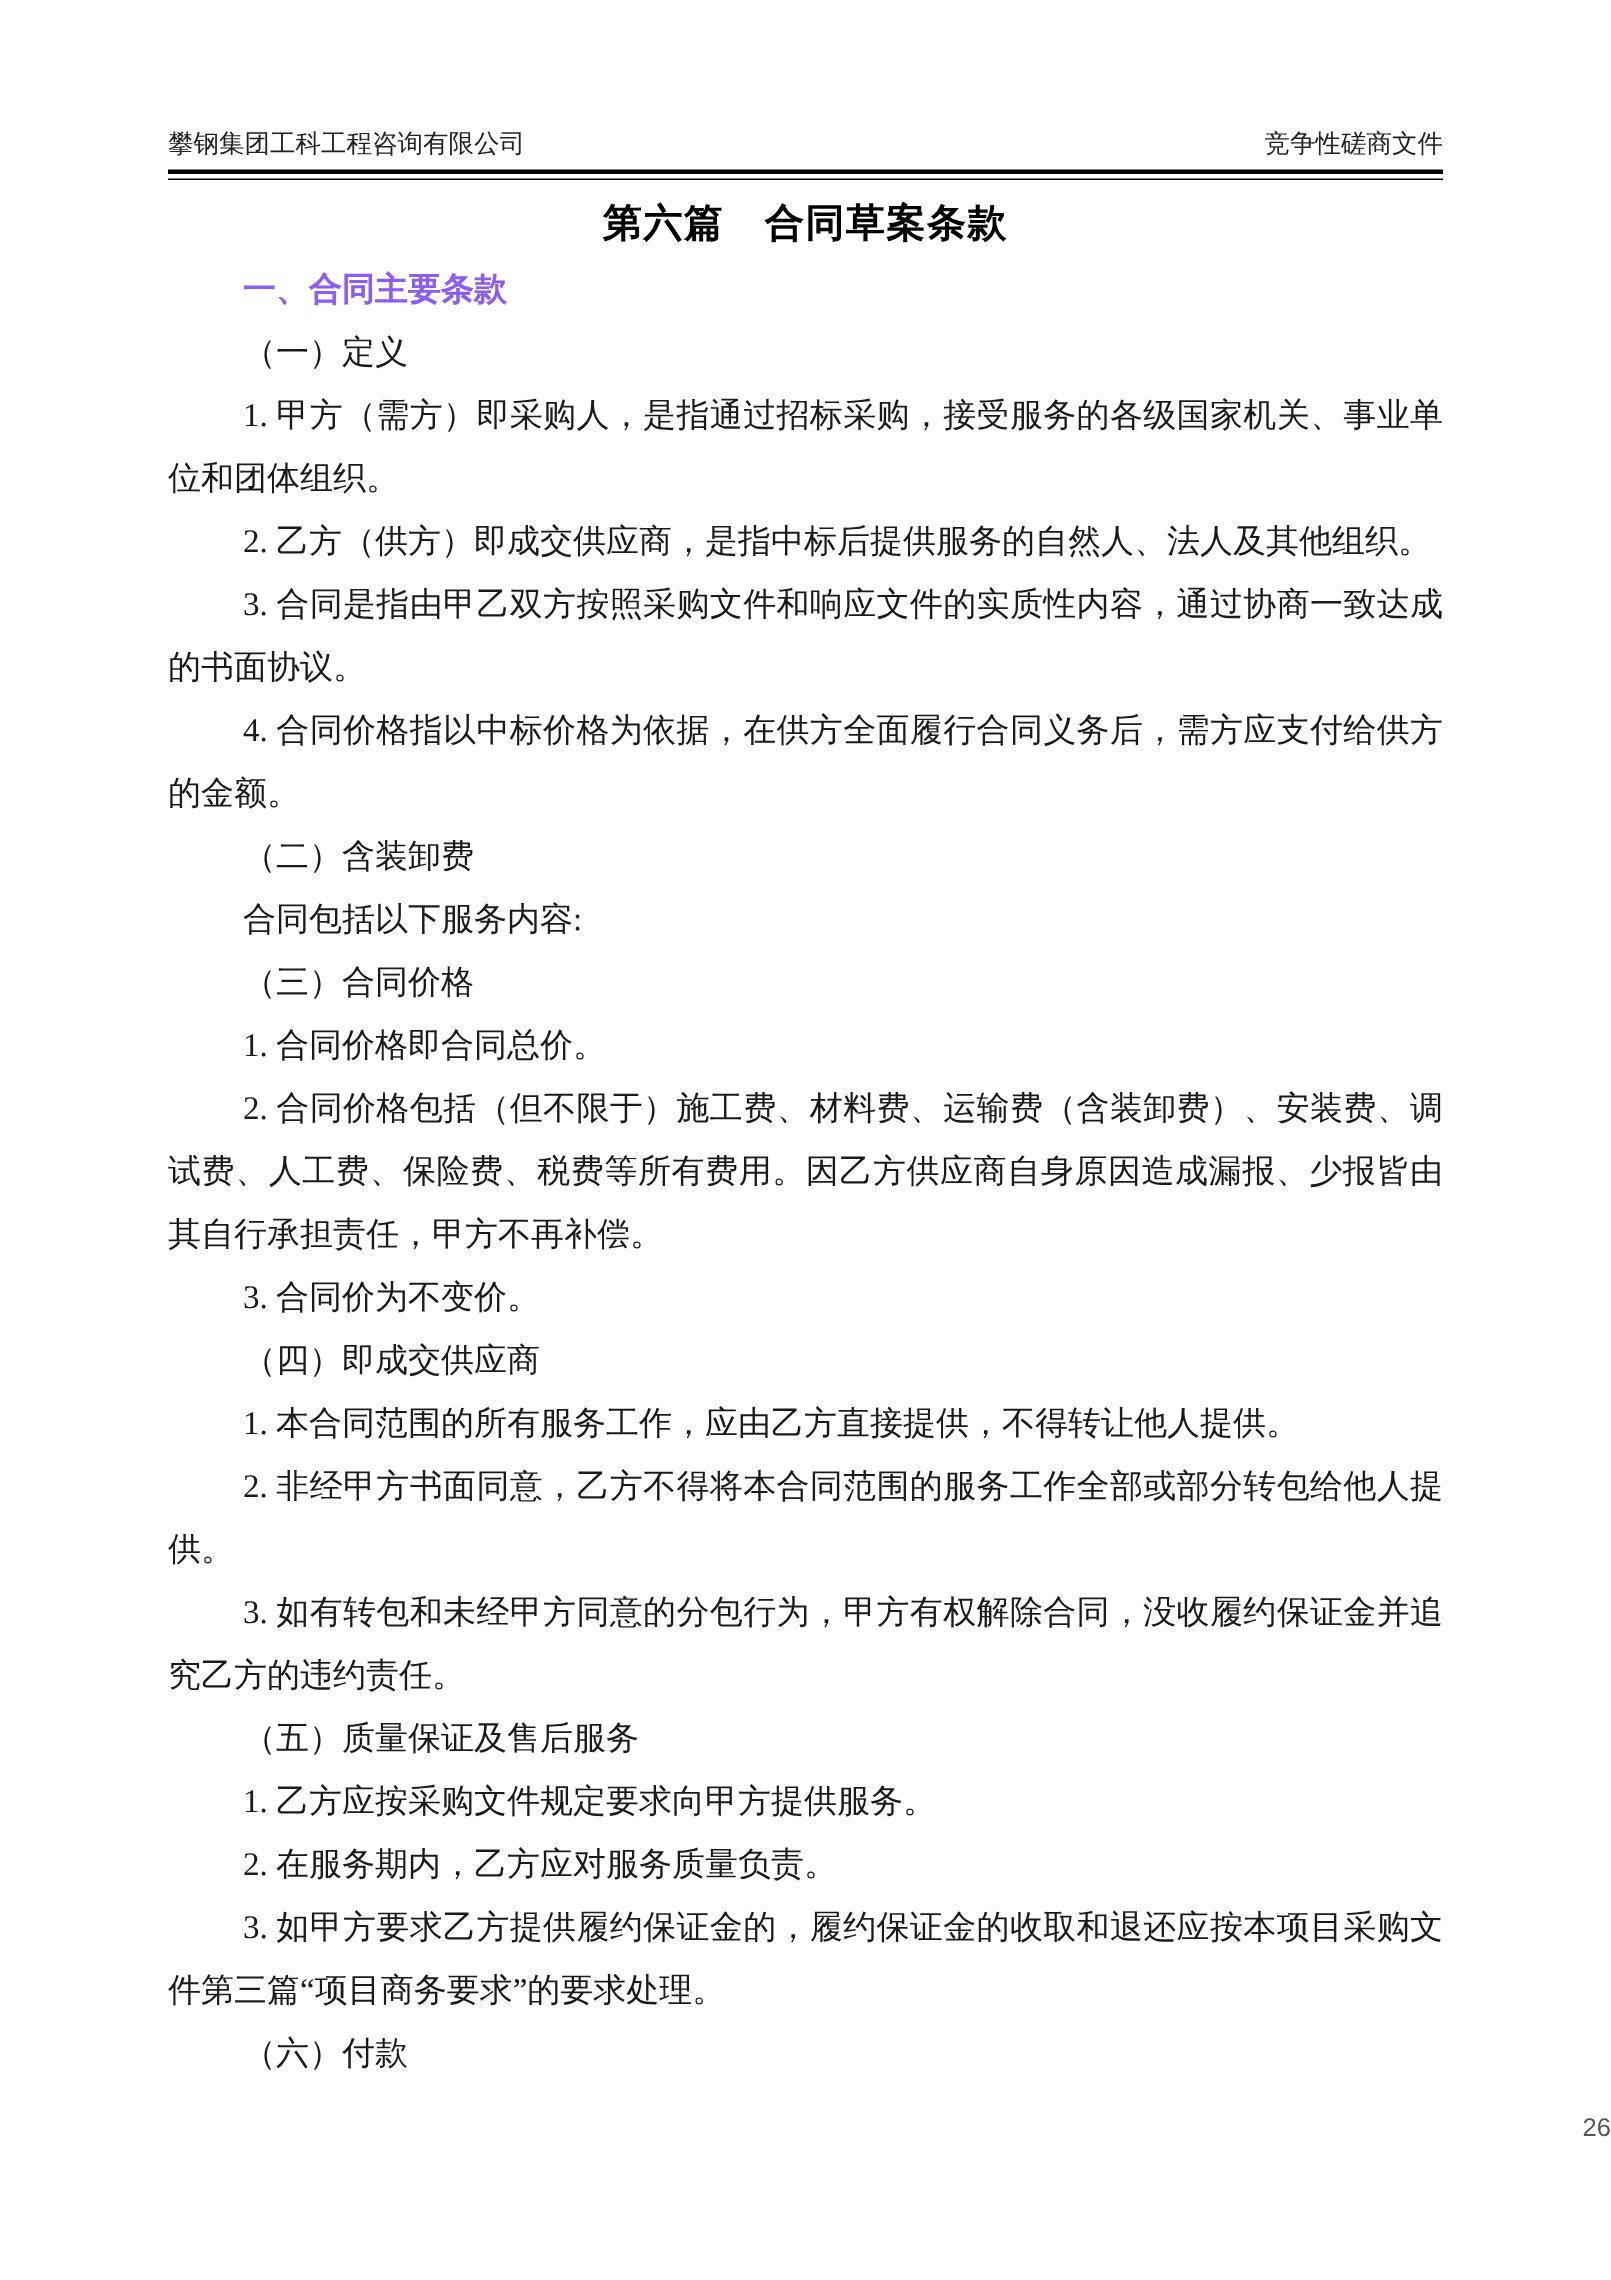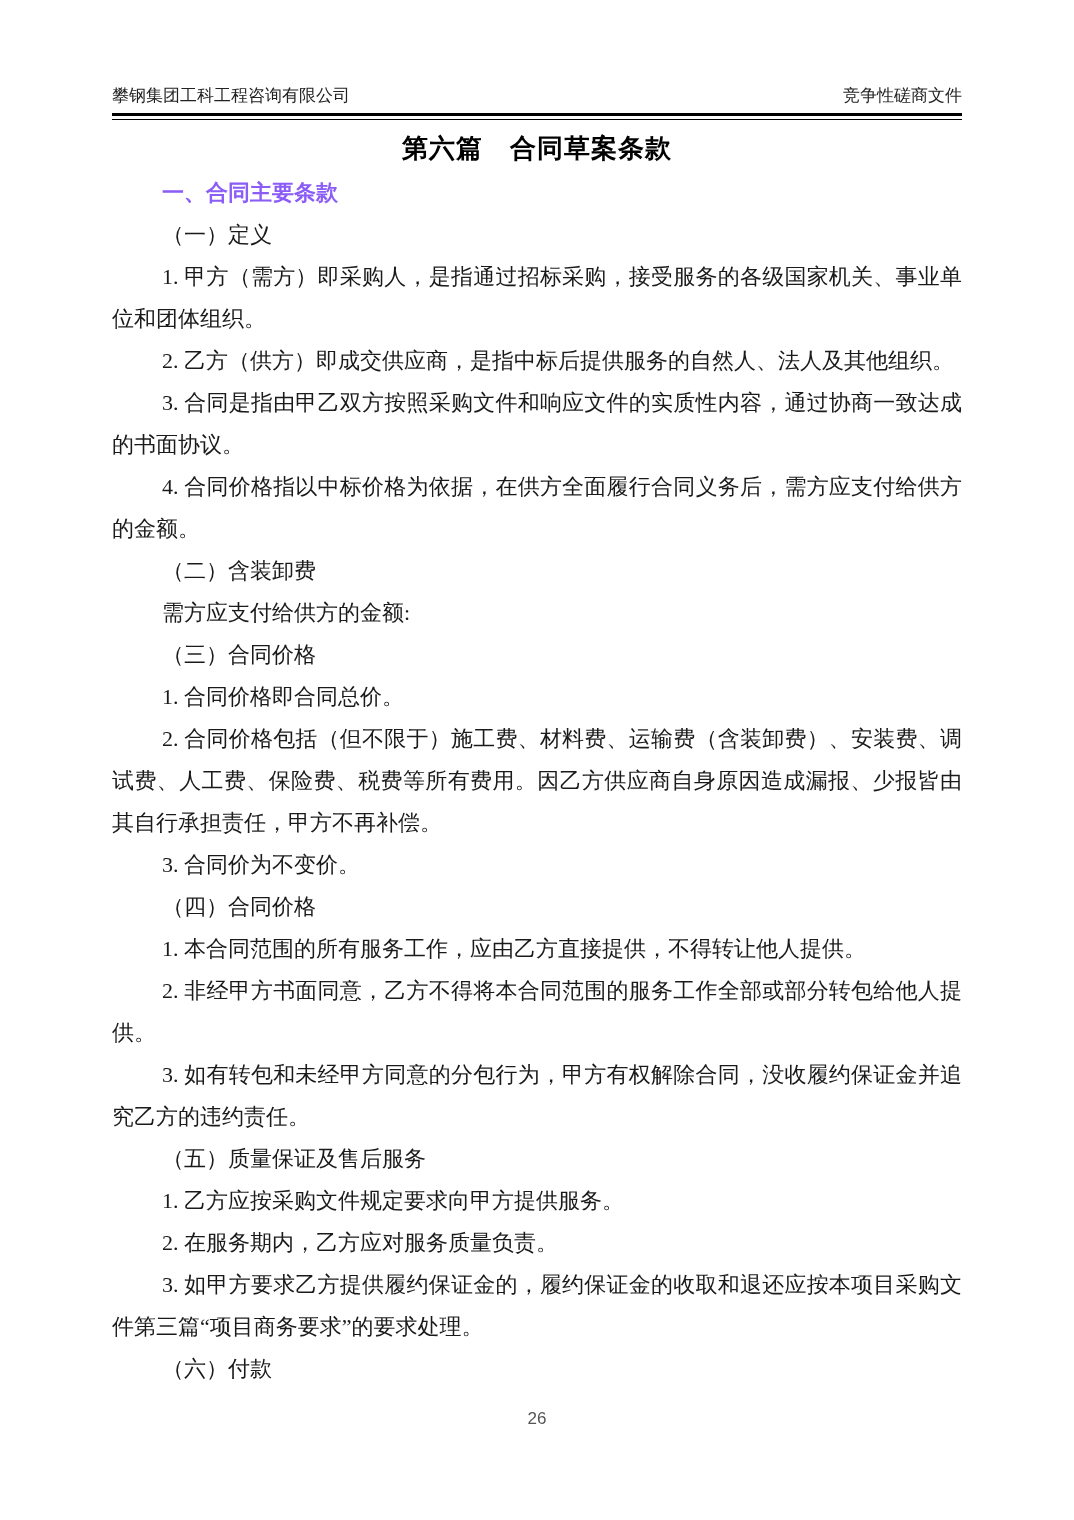--- a/index.html
+++ b/index.html
@@ -55,21 +55,21 @@
   .doc-body p.heading {
     font-family: "Liberation Sans", sans-serif;
     font-weight: bold;
     color: #8b5cf6;
   }
   .footer {
     position: absolute;
     left: 0;
     right: 0;
     bottom: 90px;
-    text-align: center;
+    text-align: right;
     font-family: "Liberation Sans", sans-serif;
     font-size: 17px;
     line-height: 22px;
     color: #555555;
   }
 </style>
 </head>
 <body>
 
 <div class="page">
@@ -84,26 +84,26 @@
   <h1 class="doc-title">第六篇　合同草案条款</h1>
 
   <div class="doc-body">
       <p class="heading">一、合同主要条款</p>
       <p class="body">（一）定义</p>
       <p class="body">1. 甲方（需方）即采购人，是指通过招标采购，接受服务的各级国家机关、事业单位和团体组织。</p>
       <p class="body">2. 乙方（供方）即成交供应商，是指中标后提供服务的自然人、法人及其他组织。</p>
       <p class="body">3. 合同是指由甲乙双方按照采购文件和响应文件的实质性内容，通过协商一致达成的书面协议。</p>
       <p class="body">4. 合同价格指以中标价格为依据，在供方全面履行合同义务后，需方应支付给供方的金额。</p>
       <p class="body">（二）含装卸费</p>
-      <p class="body">需方应支付给供方的金额:</p>
+      <p class="body">合同包括以下服务内容:</p>
       <p class="body">（三）合同价格</p>
       <p class="body">1. 合同价格即合同总价。</p>
       <p class="body">2. 合同价格包括（但不限于）施工费、材料费、运输费（含装卸费）、安装费、调试费、人工费、保险费、税费等所有费用。因乙方供应商自身原因造成漏报、少报皆由其自行承担责任，甲方不再补偿。</p>
       <p class="body">3. 合同价为不变价。</p>
-      <p class="body">（四）合同价格</p>
+      <p class="body">（四）即成交供应商</p>
       <p class="body">1. 本合同范围的所有服务工作，应由乙方直接提供，不得转让他人提供。</p>
       <p class="body">2. 非经甲方书面同意，乙方不得将本合同范围的服务工作全部或部分转包给他人提供。</p>
       <p class="body">3. 如有转包和未经甲方同意的分包行为，甲方有权解除合同，没收履约保证金并追究乙方的违约责任。</p>
       <p class="body">（五）质量保证及售后服务</p>
       <p class="body">1. 乙方应按采购文件规定要求向甲方提供服务。</p>
       <p class="body">2. 在服务期内，乙方应对服务质量负责。</p>
       <p class="body">3. 如甲方要求乙方提供履约保证金的，履约保证金的收取和退还应按本项目采购文件第三篇“项目商务要求”的要求处理。</p>
       <p class="body">（六）付款</p>
     </div>
 

